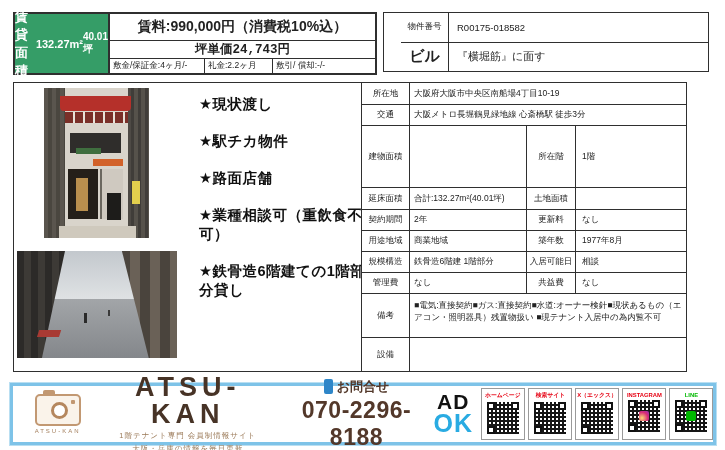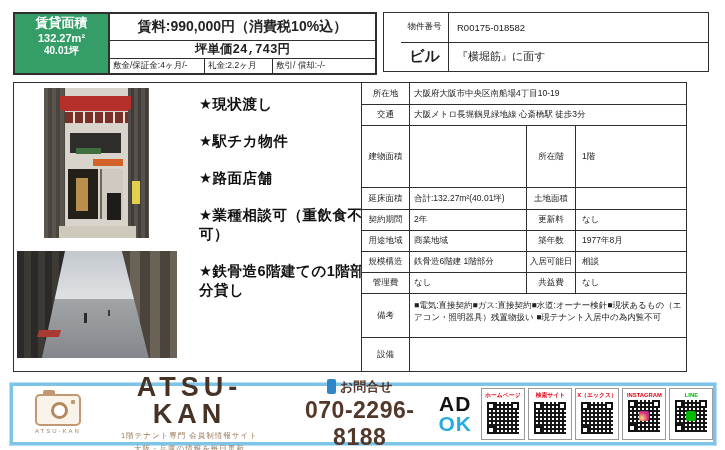--- a/index.html
+++ b/index.html
@@ -1,21 +1,21 @@
 <!DOCTYPE html>
 <html><head>
 <meta charset="utf-8">
 <style>
   * { margin:0; padding:0; box-sizing:border-box; }
   html,body { width:725px; height:450px; background:#ffffff; font-family:"Liberation Sans","DejaVu Sans",sans-serif; color:#222; overflow:hidden; }
   .abs { position:absolute; }
 
   
   #rent-header { left:13px; top:12px; width:364px; height:63px; border:2px solid #2f2f2f; display:flex; background:#fff; }
-  .green-cell { width:95px; height:100%; background:#359d67; border-right:2px solid #2f2f2f; color:#fff; display:flex; flex-direction:column; align-items:center; justify-content:flex-start; gap:0; }
+  .green-cell { width:95px; height:100%; background:#359d67; border-right:2px solid #2f2f2f; color:#fff; display:flex; flex-direction:row; align-items:center; justify-content:space-between; gap:0; }
   .green-cell .t1 { font-size:13px; font-weight:bold; }
   .green-cell .t2 { font-size:11px; font-weight:bold; }
   .green-cell .t3 { font-size:10px; font-weight:bold; }
   .rent-right { flex:1; display:flex; flex-direction:column; }
   .rent-row1 { height:27px; border-bottom:1px solid #2f2f2f; display:flex; align-items:center; justify-content:center; font-size:14px; font-weight:bold; }
   .rent-row2 { height:18px; border-bottom:1px solid #2f2f2f; display:flex; align-items:center; justify-content:center; font-size:12.5px; font-weight:bold;font-family:Liberation Mono, monospace; }
   .rent-row3 { flex:1; display:flex; font-size:8.5px; }
   .rent-row3 > div { display:flex; align-items:center; padding-left:3px; }
   .rent-row3 .c1 { width:95px; border-right:1px solid #2f2f2f; }
   .rent-row3 .c2 { width:68px; border-right:1px solid #2f2f2f; }
@@ -78,21 +78,21 @@
   .logo-caption { font-size:6px; letter-spacing:2px; color:#a5805f; margin-top:2px; }
   .brand { margin-left:14px; width:200px; text-align:center; }
   .brand-title { font-size:27px; font-weight:bold; letter-spacing:5px; color:#473326; line-height:1; }
   .brand-sub { font-size:7.5px; color:#9b7a58; margin-top:3px; letter-spacing:1px; }
   .contact { margin-left:14px; width:170px; text-align:center; color:#53382a; }
   .contact-top { display:flex; align-items:center; justify-content:center; gap:4px; font-size:13px; font-weight:bold; }
   .phone-icon { width:9px; height:15px; background:#2e86c8; border-radius:2px; display:inline-block; }
   .phone-num { font-size:23px; font-weight:bold; letter-spacing:0.5px; margin-top:1px; }
   .adok { margin-left:6px; width:42px; text-align:center; font-weight:bold; line-height:0.95; }
   .adok .ad { font-size:21px; color:#111; letter-spacing:1px; }
-  .adok .ok { font-size:21px; color:#29abe2; letter-spacing:1px;text-align:center; }
+  .adok .ok { font-size:25px; color:#29abe2; letter-spacing:1px;text-align:center; }
   .qr-strip { margin-left:8px; display:flex; gap:3px; }
   .qr-cell { width:44px; height:52px; border:1px solid #9a9a9a; background:#fff; display:flex; flex-direction:column; align-items:center; padding-top:2px; }
   .qr-label { font-size:6.5px; transform:scale(0.9); white-space:nowrap; font-weight:bold; }
   .qr-label.red { color:#e60012; } .qr-label.green { color:#00b900; }
   .qr { position:relative; width:32px; height:32px; margin-top:2px;
         background: repeating-linear-gradient(0deg,#161616 0 2px,transparent 2px 4px),
                     repeating-linear-gradient(90deg,#161616 0 2px,#ffffff 2px 4px); }
   .fp { position:absolute; width:8px; height:8px; border:2px solid #111; background:#fff; }
   .fp.tl{left:0;top:0;} .fp.tr{right:0;top:0;} .fp.bl{left:0;bottom:0;}
   .qr-center { position:absolute; left:11px; top:11px; width:10px; height:10px; border-radius:2px; }

